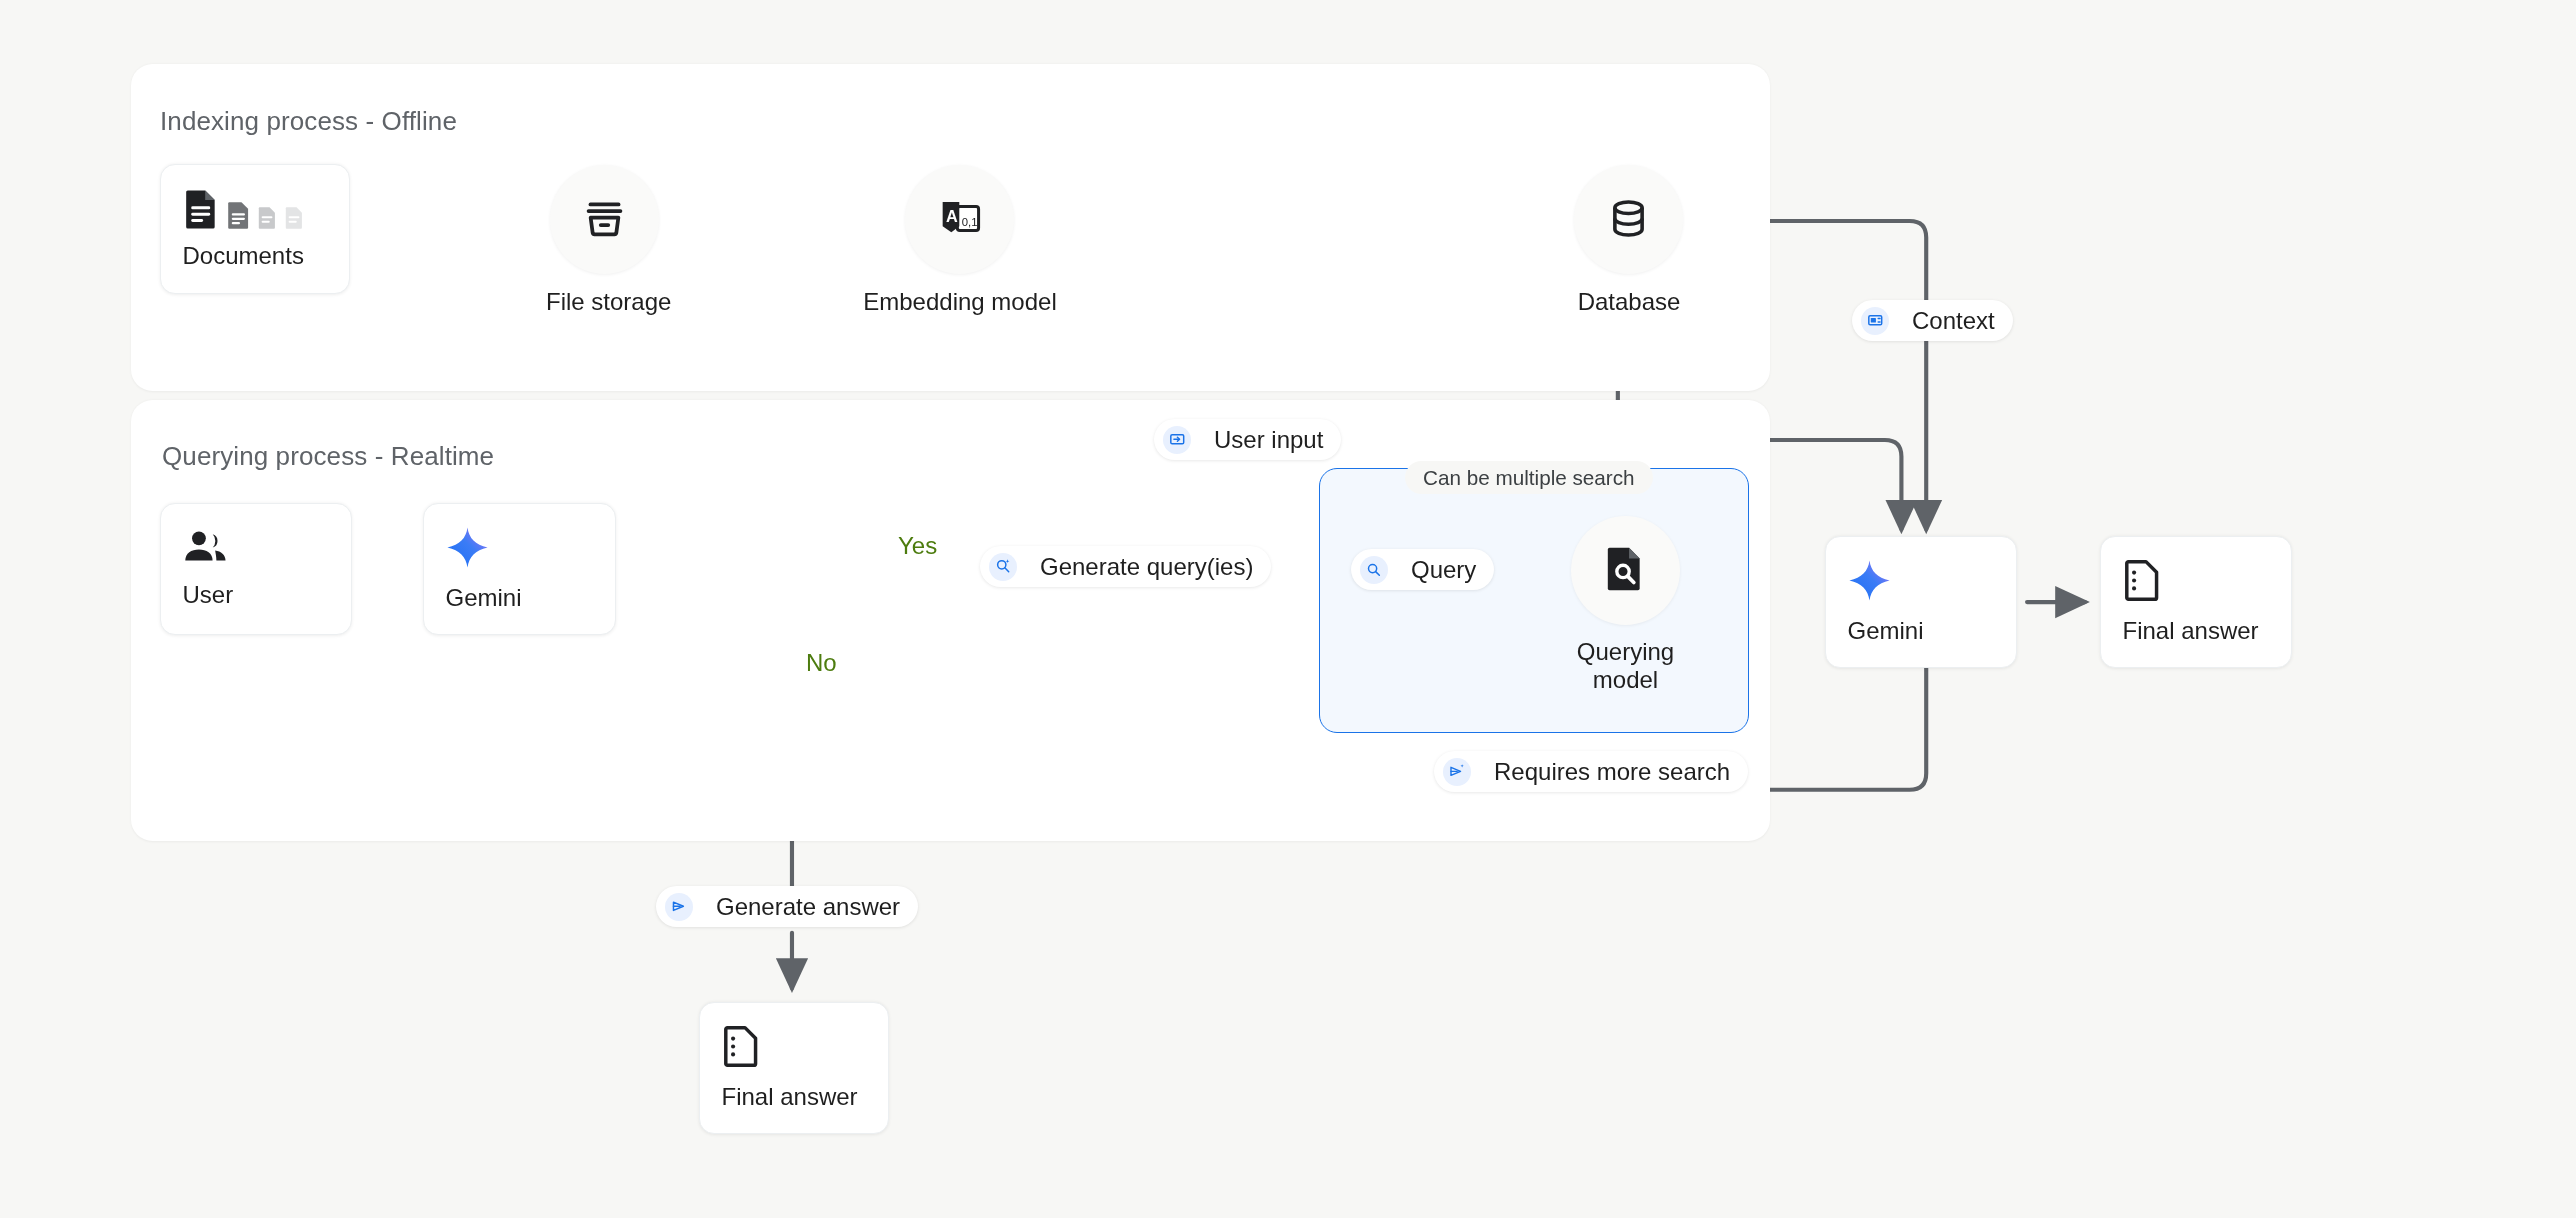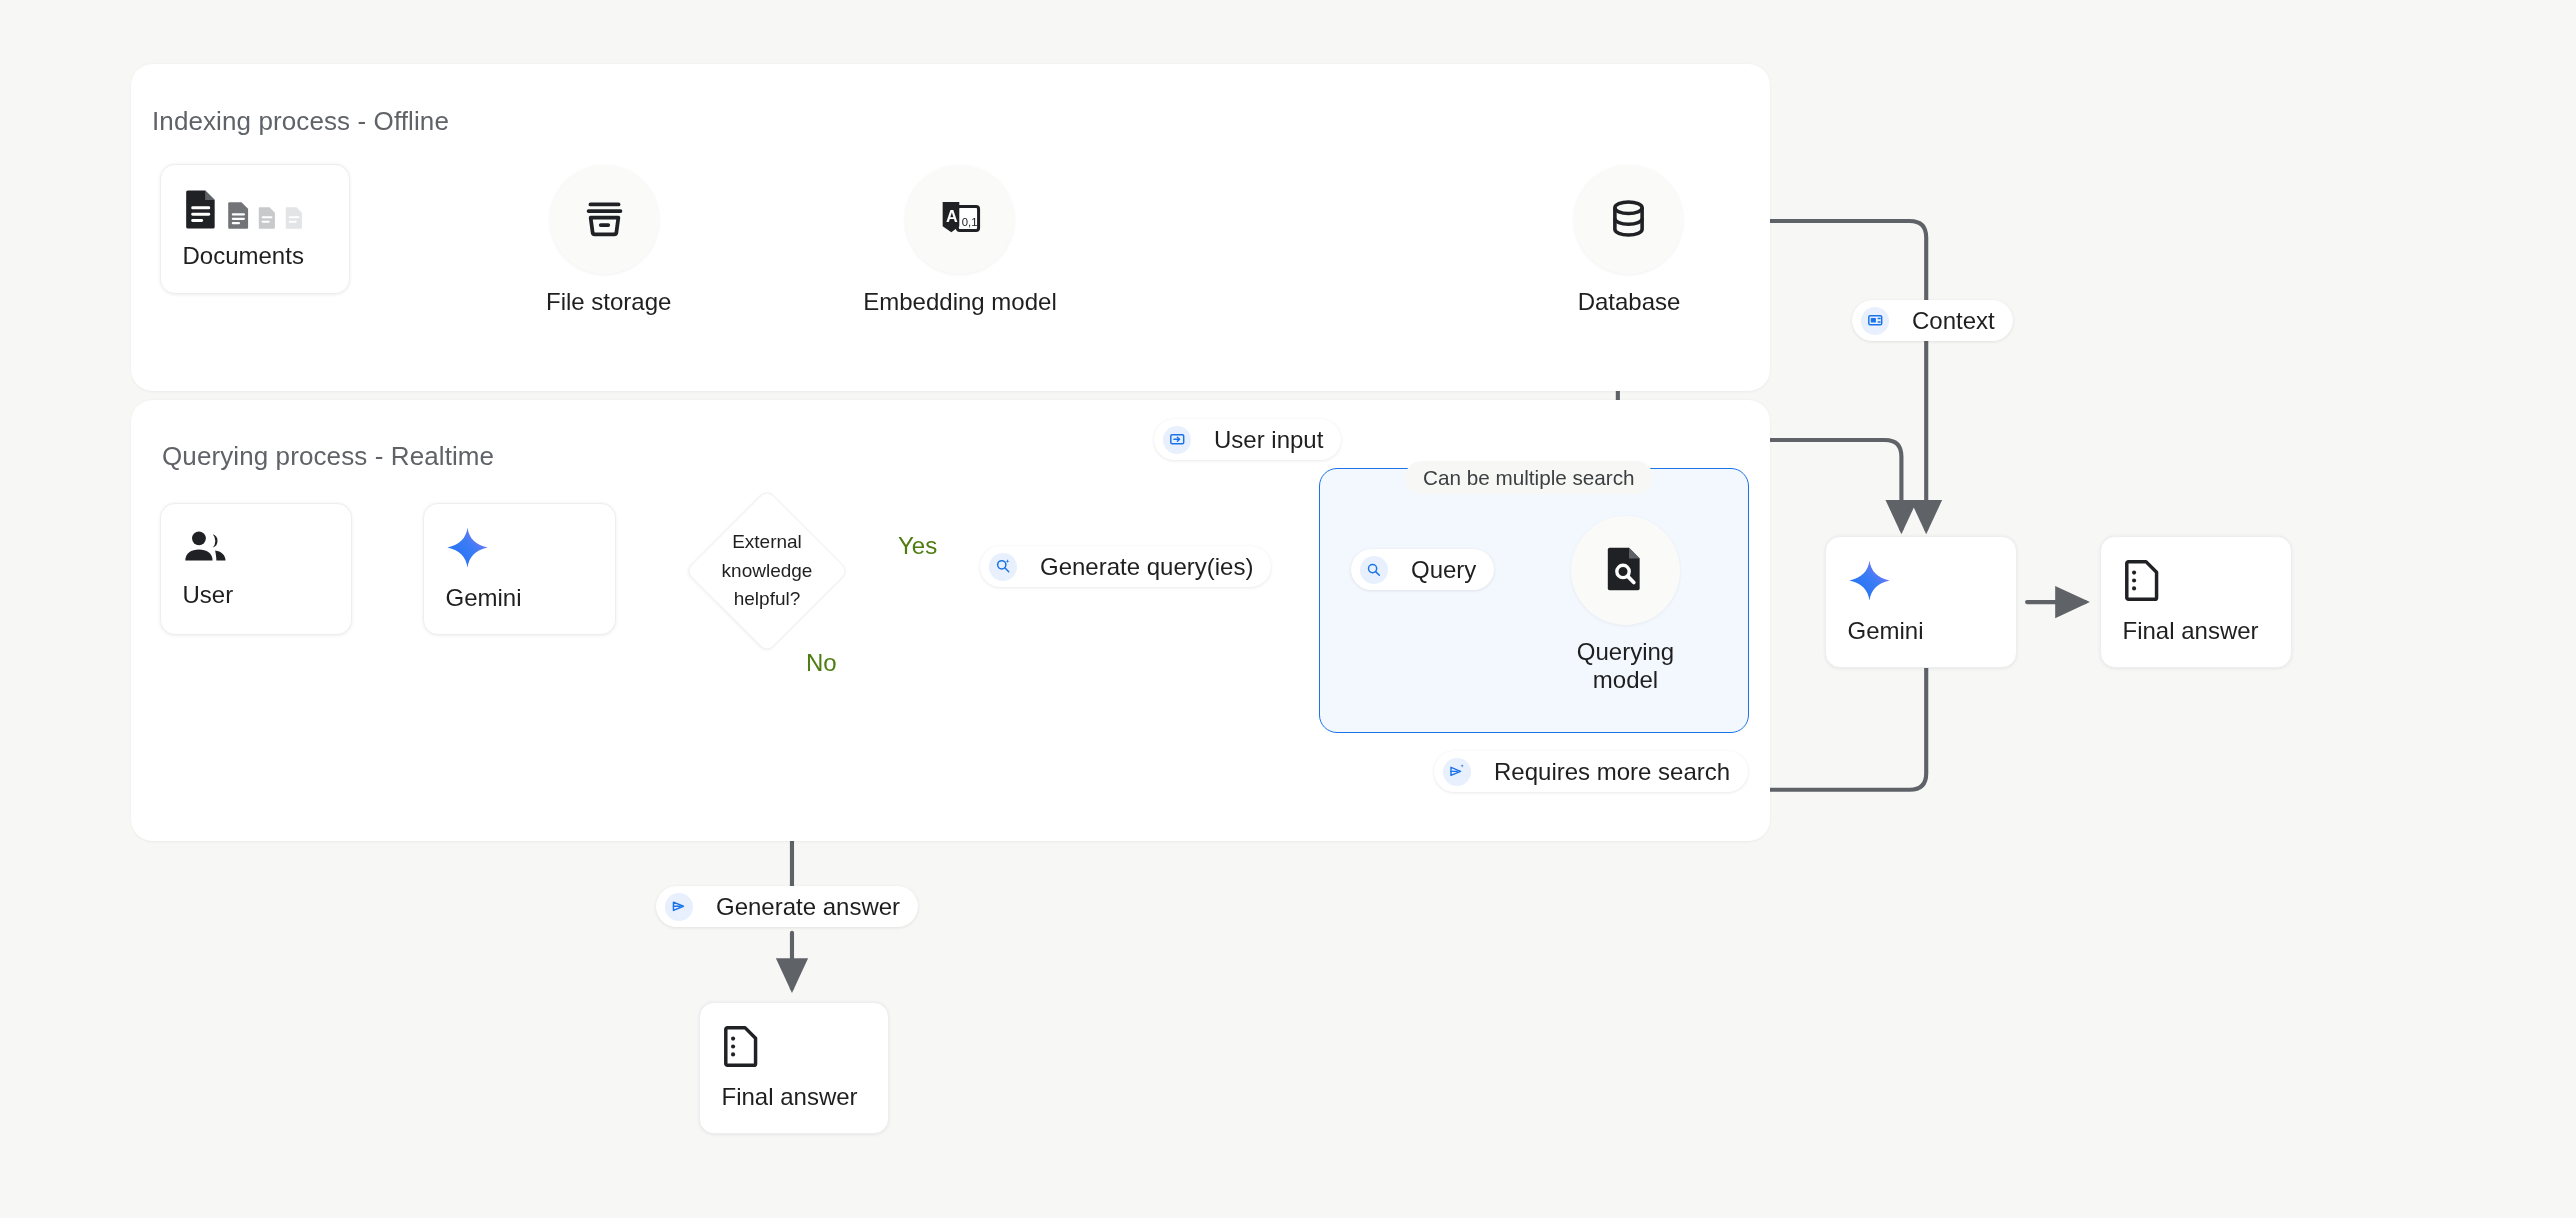--- a/index.html
+++ b/index.html
@@ -101,21 +101,21 @@
 
     <g stroke="#1a73e8" fill="none" stroke-width="3.4" stroke-linecap="round" stroke-linejoin="round">
       <path d="M1596,640 L1690,640" marker-end="url(#ahb)"></path>
       <path d="M1842,640 L1980,640" marker-end="url(#ahb)"></path>
       <path d="M1690,880 L1596,880" marker-end="url(#ahb)"></path>
       <path d="M2040,880 L1900,880" marker-end="url(#ahb)"></path>
     </g>
   </svg>
 
   <div class="panel" style="left:131px;top:64px;width:1639px;height:327px;"></div>
-  <div class="panel-title" style="left:152px;top:106px;">Indexing process - Offline</div>
+  <div class="panel-title" style="left:160px;top:106px;">Indexing process - Offline</div>
 
   <div class="panel" style="left:131px;top:400px;width:1639px;height:441px;"></div>
   <div class="panel-title" style="left:162px;top:441px;">Querying process - Realtime</div>
 
   <div class="card" style="left:160px;top:164px;width:190px;height:130px;">
     <span style="display:flex;align-items:flex-end;gap:5px;">
       <svg width="38" height="43" viewBox="0 0 24 26">
           <path d="M3 1h11l6 6v17a1 1 0 0 1-1 1H3a1 1 0 0 1-1-1V2a1 1 0 0 1 1-1z" fill="#202124"></path>
           <path d="M14 1l6 6h-6z" fill="#5f6368"></path>
           <g fill="#fff">
@@ -199,28 +199,20 @@
 
   <div class="card" style="left:423px;top:503px;width:193px;height:132px;">
     <span>
       <svg width="43" height="43" viewBox="0 0 24 24">
         <path d="M12 0.8c.85 6.1 4.35 9.6 11.2 11.2-6.85 1.6-10.35 5.1-11.2 11.2-.85-6.1-4.35-9.6-11.2-11.2C7.65 10.4 11.15 6.9 12 .8z" fill="url(#gem)"></path>
       </svg>
     </span>
     <span class="lbl">Gemini</span>
   </div>
 
-  <div class="diamond" style="left:709px;top:513px;width:116px;height:116px;">
-    <div class="shape"></div>
-    <div class="txt" style="left:-30px;right:-30px;">
-      <span>External</span>
-      <span>knowledge</span>
-      <span>helpful?</span>
-    </div>
-  </div>
 
   <div class="edge-lbl" style="left:898px;top:532px;">Yes</div>
   <div class="edge-lbl" style="left:806px;top:649px;">No</div>
 
   <div class="loopbox" style="left:1319px;top:468px;width:428px;height:263px;"></div>
 
   <div class="pill plain" style="left:1405px;top:461px;">
     <span>Can be multiple search</span>
   </div>
 

